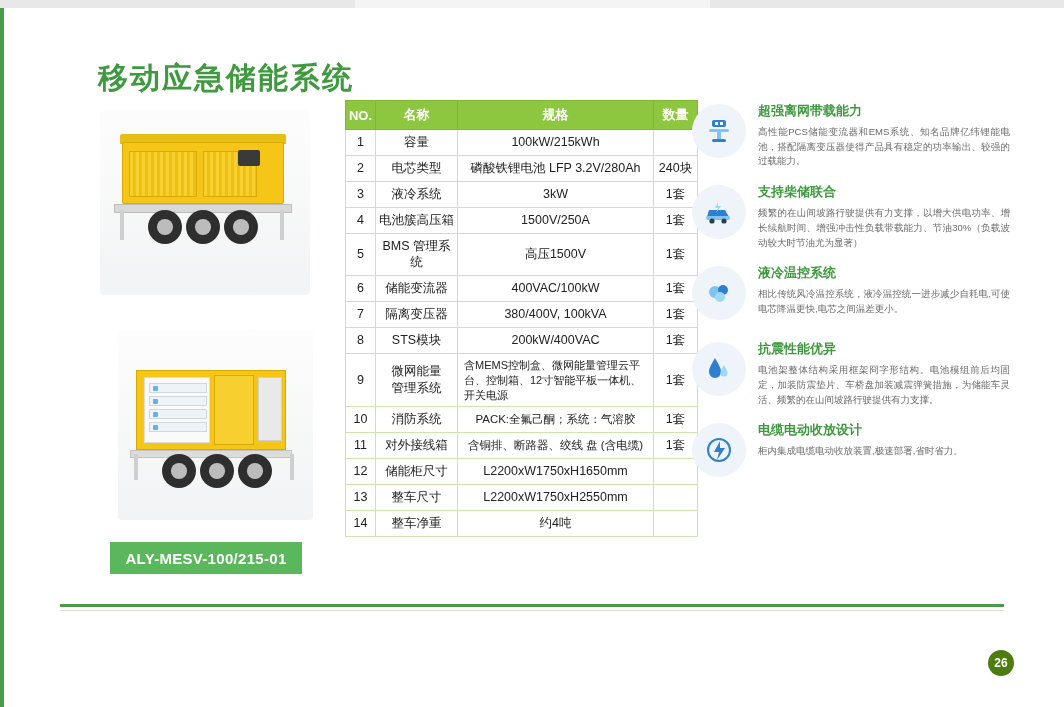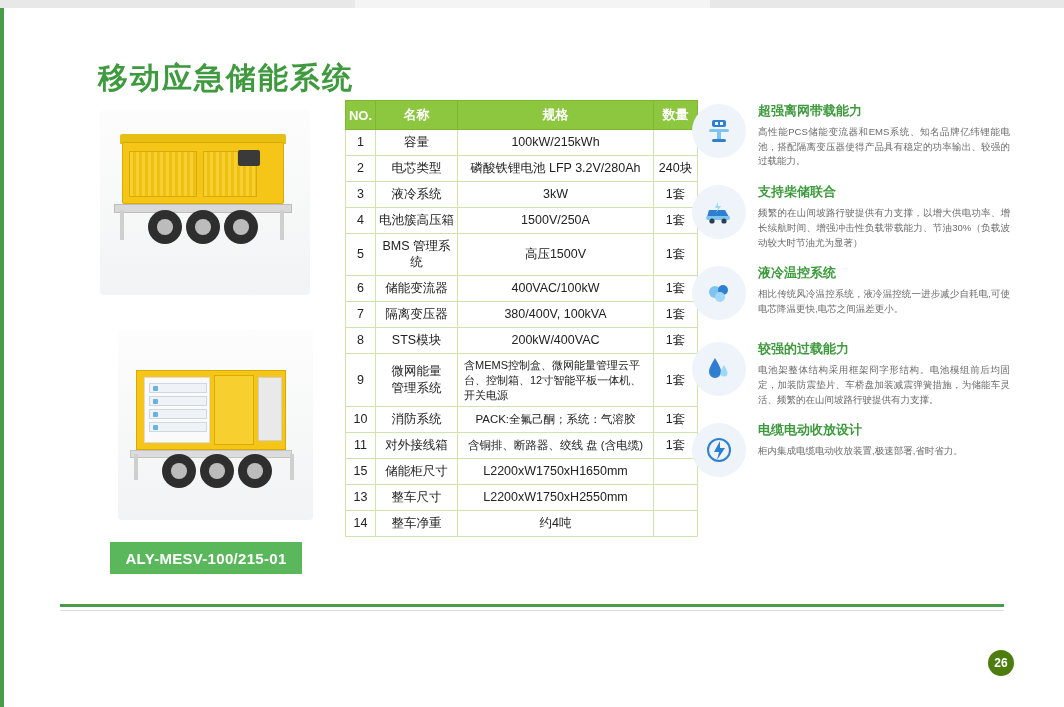--- a/index.html
+++ b/index.html
@@ -240,21 +240,21 @@
         <td class="spec-col" style="font-size:11.5px">PACK:全氟己酮；系统：气溶胶</td>
         <td class="qty">1套</td>
       </tr>
     <tr>
         <td class="no">11</td>
         <td class="name">对外接线箱</td>
         <td class="spec-col" style="font-size:11.5px">含铜排、断路器、绞线 盘 (含电缆)</td>
         <td class="qty">1套</td>
       </tr>
     <tr>
-        <td class="no">15</td>
+        <td class="no">12</td>
         <td class="name">储能柜尺寸</td>
         <td class="spec-col">L2200xW1750xH1650mm</td>
         <td class="qty"></td>
       </tr>
     <tr>
         <td class="no">13</td>
         <td class="name">整车尺寸</td>
         <td class="spec-col">L2200xW1750xH2550mm</td>
         <td class="qty"></td>
       </tr>
@@ -311,21 +311,21 @@
     <div class="f-desc">相比传统风冷温控系统，液冷温控统一进步减少自耗电,可使电芯降温更快,电芯之间温差更小。</div>
   </div>
 
   <div class="feature">
     <div class="f-icon">
       <svg width="30" height="30" viewBox="0 0 30 30">
           <path d="M11 4 C7 11 5 14 5 18 a6 6 0 0 0 12 0 c0-4-2-7-6-14z" fill="#2f7fd0"></path>
           <path d="M20 11 c-2.5 4.5-3.5 6-3.5 8 a3.5 3.5 0 0 0 7 0 c0-2-1-3.5-3.5-8z" fill="#9fd8f5"></path>
         </svg>
     </div>
-    <div class="f-title">较强的过载能力</div>
+    <div class="f-title">抗震性能优异</div>
     <div class="f-desc">电池架整体结构采用框架冏字形结构。电池模组前后均固定，加装防震垫片、车桥盘加装减震弹簧措施，为储能车灵活、频繁的在山间坡路行驶提供有力支撑。</div>
   </div>
 
   <div class="feature">
     <div class="f-icon">
       <svg width="30" height="30" viewBox="0 0 30 30">
           <circle cx="15" cy="15" r="11" fill="none" stroke="#2f7fd0" stroke-width="2"></circle>
           <path d="M16 6 l-6 11 h5 l-2 8 8-12 h-5 z" fill="#2f7fd0"></path>
         </svg>
     </div>

